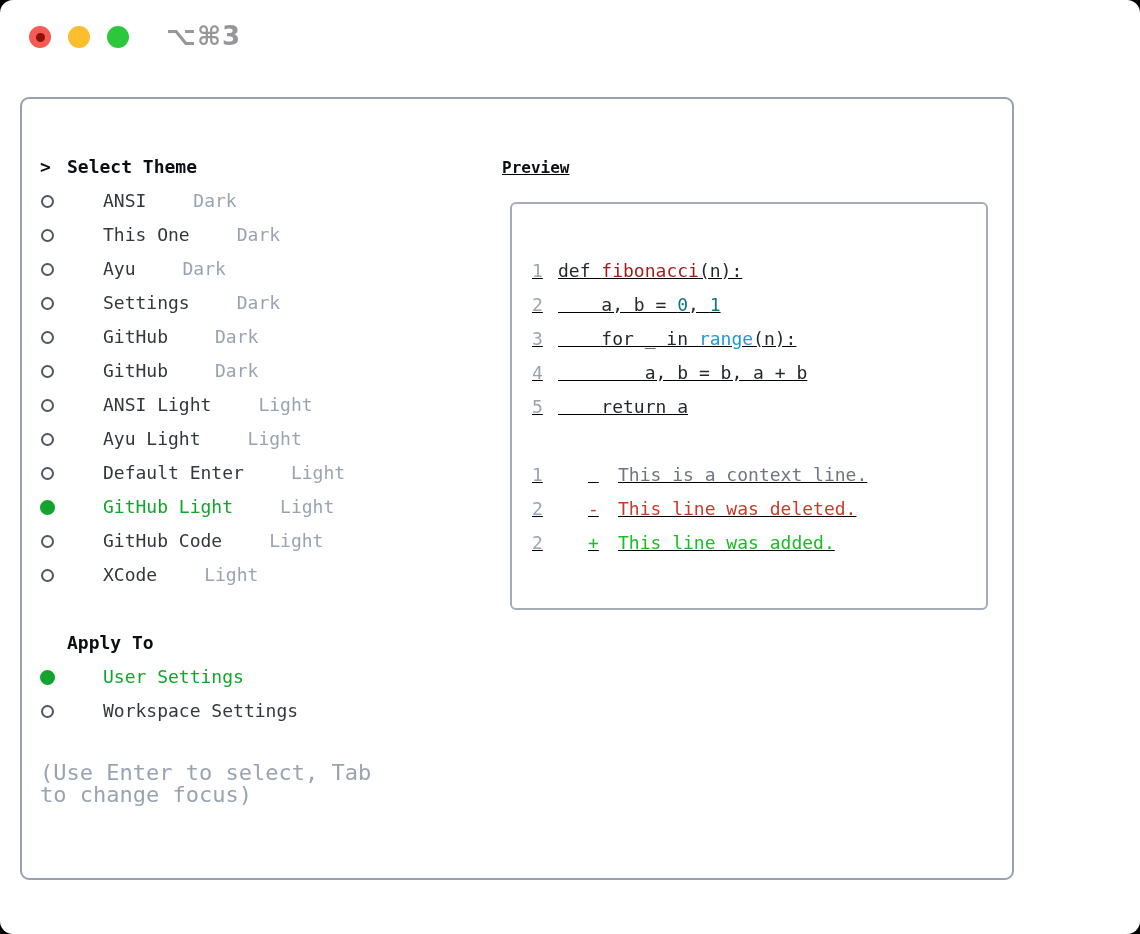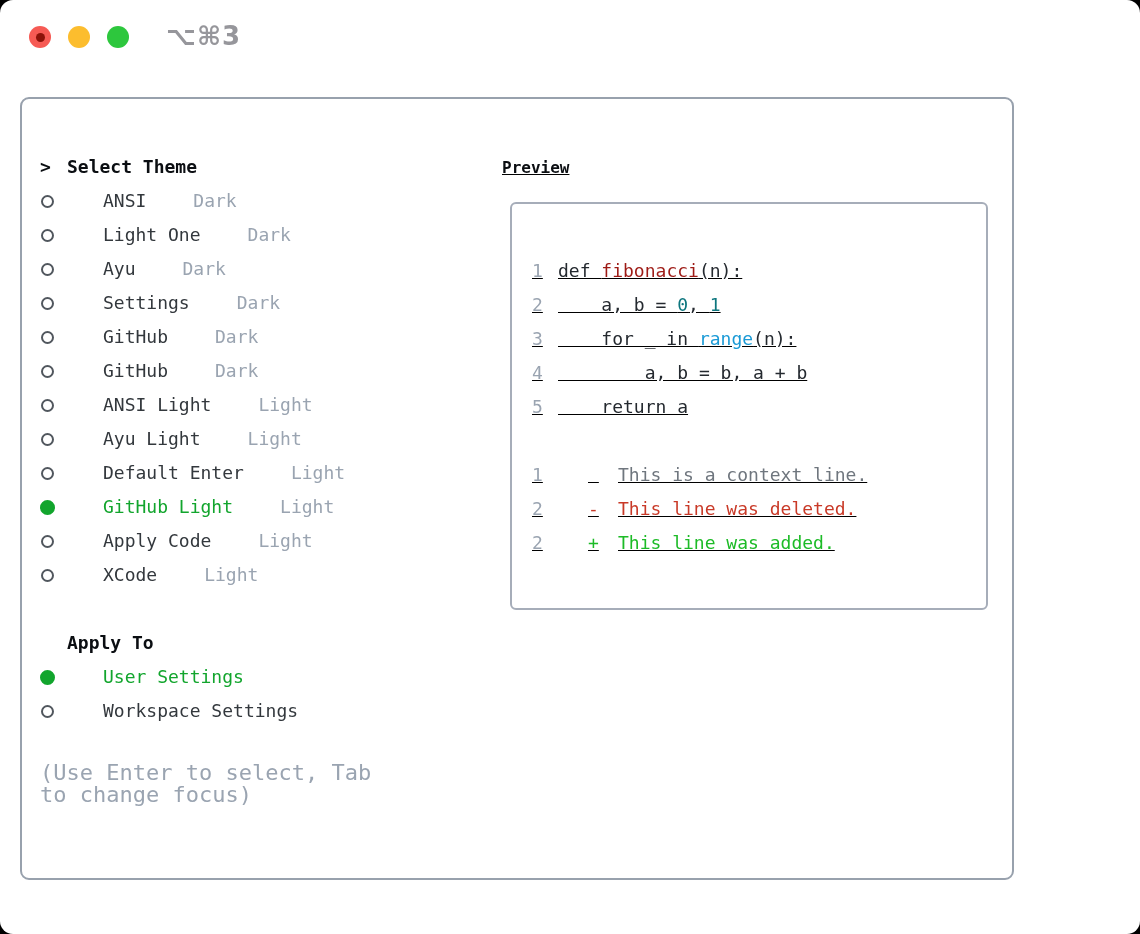--- a/index.html
+++ b/index.html
@@ -85,21 +85,21 @@
     <span class="marker">
       <span class="radio"></span>
     </span>
     <span class="t-name">ANSI</span>
     <span class="t-variant">Dark</span>
   </div>
           <div class="row theme-row">
     <span class="marker">
       <span class="radio"></span>
     </span>
-    <span class="t-name">Light One</span>
+    <span class="t-name">This One</span>
     <span class="t-variant">Dark</span>
   </div>
           <div class="row theme-row">
     <span class="marker">
       <span class="radio"></span>
     </span>
     <span class="t-name">Ayu</span>
     <span class="t-variant">Dark</span>
   </div>
           <div class="row theme-row">
@@ -148,21 +148,21 @@
     <span class="marker">
       <span class="radio"></span>
     </span>
     <span class="t-name">GitHub Light</span>
     <span class="t-variant">Light</span>
   </div>
           <div class="row theme-row">
     <span class="marker">
       <span class="radio"></span>
     </span>
-    <span class="t-name">Apply Code</span>
+    <span class="t-name">GitHub Code</span>
     <span class="t-variant">Light</span>
   </div>
           <div class="row theme-row">
     <span class="marker">
       <span class="radio"></span>
     </span>
     <span class="t-name">XCode</span>
     <span class="t-variant">Light</span>
   </div>
         </div>

